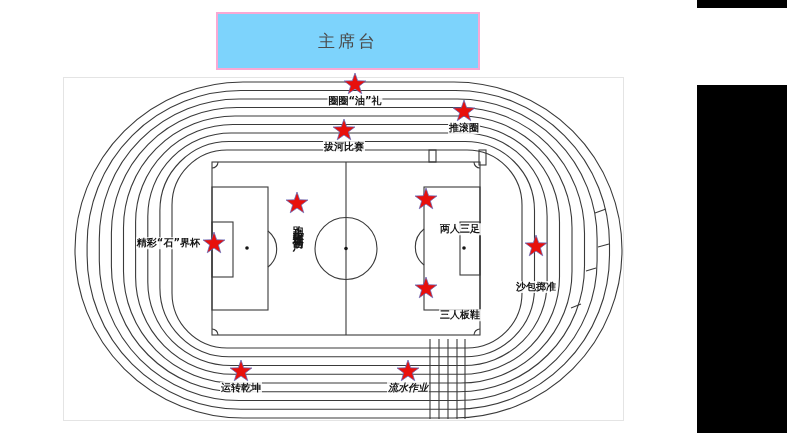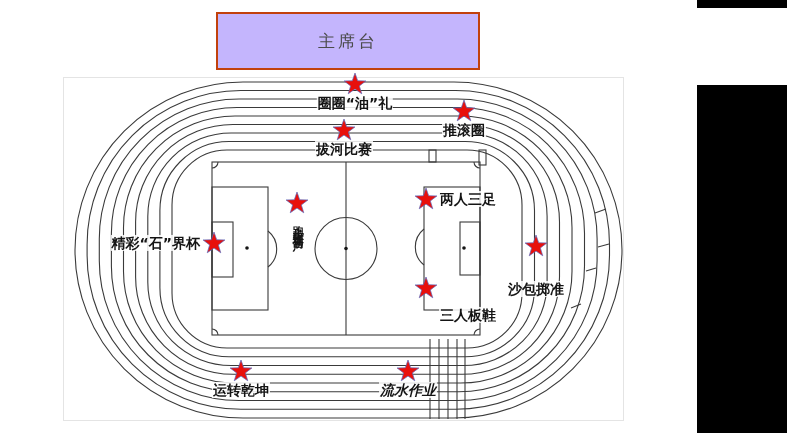--- a/index.html
+++ b/index.html
@@ -11,41 +11,41 @@
     font-family:"DejaVu Sans","Liberation Sans",sans-serif;
   }
   
   .frame{
     position:absolute;left:63px;top:77px;width:559px;height:342px;
     border:1px solid #e4e4e4;
   }
   
   .rostrum{
     position:absolute;left:216px;top:12px;width:260px;height:54px;
-    border:2px solid #c2410c;background:#c4b5fd;
+    border:2px solid #f9a8d4;background:#7dd3fc;
     display:flex;align-items:center;justify-content:center;
     font-size:17px;letter-spacing:3px;color:#4b4b4b;
   }
   
   .bar-top{
     position:absolute;left:697px;top:0;width:90px;height:8px;
     background:var(--black-bar,#000);
   }
   .bar-right{
     position:absolute;left:697px;top:85px;width:90px;height:348px;
     background:var(--black-bar,#000);
   }
   svg.track{position:absolute;left:0;top:0;}
   
   .stations{position:absolute;left:0;top:0;width:787px;height:433px;}
   .station{position:absolute;width:24px;height:22px;}
   .station svg.star{position:absolute;left:0;top:0;display:block;}
   .station-label{
     position:absolute;
-    font-size:14px;font-weight:bold;color:#141414;
+    font-size:10px;font-weight:bold;color:#141414;
     white-space:nowrap;line-height:1.15;
     background:rgba(255,255,255,.85);padding:0 1px;
   }
   .pos-below{top:22px;left:50%;transform:translateX(-50%);}
   .pos-right{left:25px;top:50%;transform:translateY(-50%);}
   .pos-left{right:25px;top:50%;transform:translateY(-50%);}
   .pos-below-vertical{
     top:24px;left:50%;transform:translateX(-50%);
     writing-mode:vertical-rl;text-orientation:upright;
     letter-spacing:3px;font-size:11px;background:transparent;
@@ -129,21 +129,21 @@
       <div class="station" style="left: 332px; top: 119px;">
         <svg class="star" width="24" height="22" viewBox="0 0 24 22">
           <polygon points="12,0 14.70,7.78 22.94,7.95 16.37,12.92 18.76,20.80 12,16.10 5.24,20.80 7.63,12.92 1.06,7.95 9.30,7.78" fill="#e8100c" stroke="#5a6abf" stroke-width="0.7"></polygon>
         </svg>
         <div class="station-label pos-below" style="color: rgb(20, 20, 20);">拔河比赛</div>
       </div>
       <div class="station" style="left: 414px; top: 188px;">
         <svg class="star" width="24" height="22" viewBox="0 0 24 22">
           <polygon points="12,0 14.70,7.78 22.94,7.95 16.37,12.92 18.76,20.80 12,16.10 5.24,20.80 7.63,12.92 1.06,7.95 9.30,7.78" fill="#e8100c" stroke="#5a6abf" stroke-width="0.7"></polygon>
         </svg>
-        <div class="station-label pos-right" style="color: rgb(20, 20, 20);">两人三足</div>
+        <div class="station-label pos-right" style="color: rgb(20, 20, 20); margin-top: 30px;">两人三足</div>
       </div>
       <div class="station" style="left: 285px; top: 192px;">
         <svg class="star" width="24" height="22" viewBox="0 0 24 22">
           <polygon points="12,0 14.70,7.78 22.94,7.95 16.37,12.92 18.76,20.80 12,16.10 5.24,20.80 7.63,12.92 1.06,7.95 9.30,7.78" fill="#e8100c" stroke="#5a6abf" stroke-width="0.7"></polygon>
         </svg>
         <div class="station-label pos-below-vertical" style="color: rgb(20, 20, 20);">跑步串糖葫芦</div>
       </div>
       <div class="station" style="left: 202px; top: 232px;">
         <svg class="star" width="24" height="22" viewBox="0 0 24 22">
           <polygon points="12,0 14.70,7.78 22.94,7.95 16.37,12.92 18.76,20.80 12,16.10 5.24,20.80 7.63,12.92 1.06,7.95 9.30,7.78" fill="#e8100c" stroke="#5a6abf" stroke-width="0.7"></polygon>

